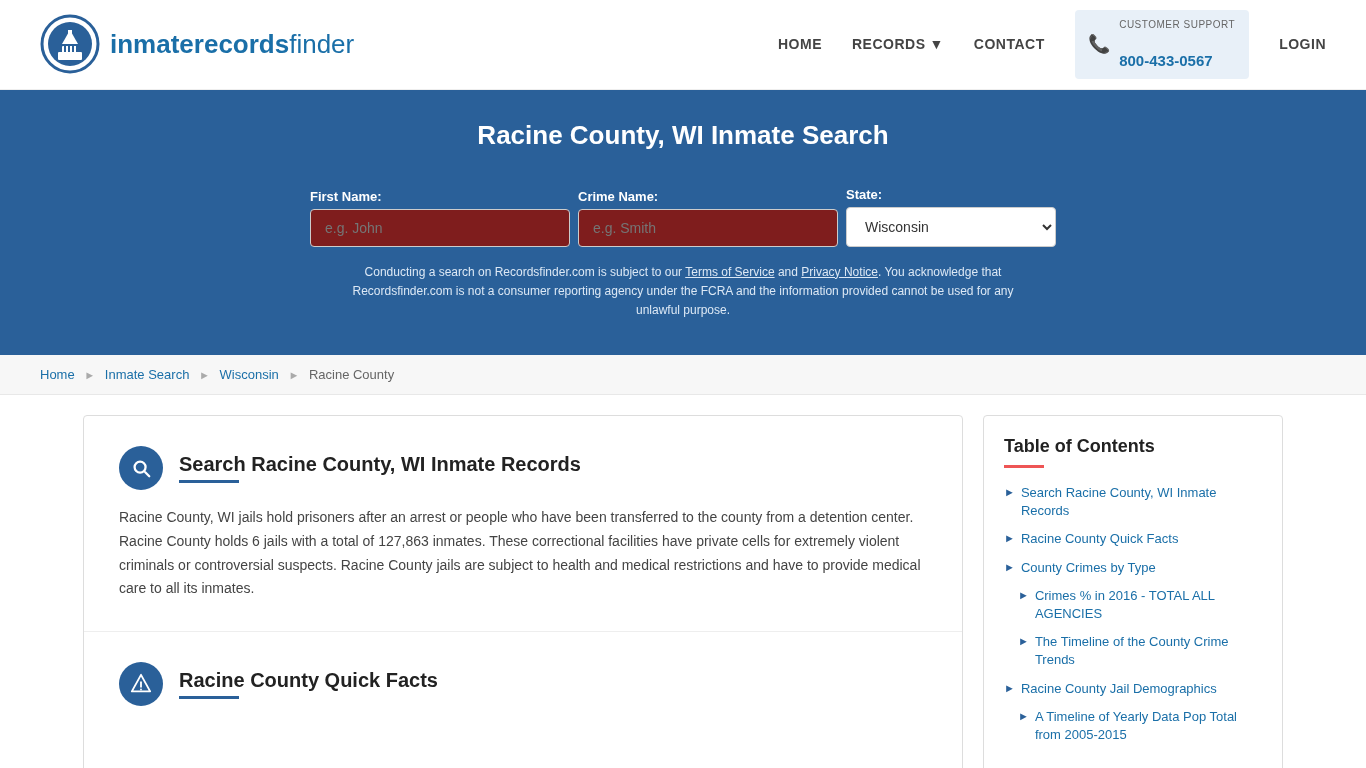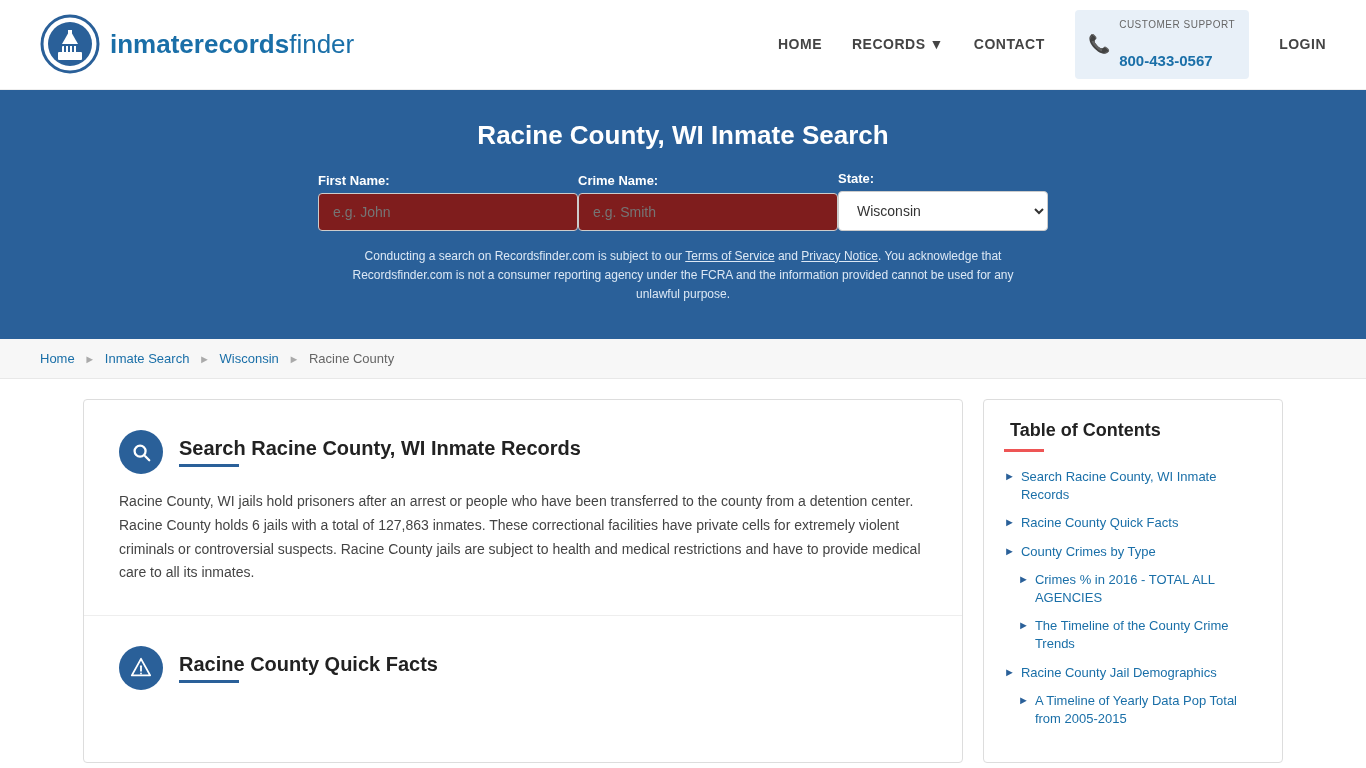--- a/index.html
+++ b/index.html
@@ -90,27 +90,27 @@
     
     .hero {
       background: #2a6099;
       padding: 30px 40px 35px;
       text-align: center;
     }
     .hero-title {
       color: #fff;
       font-size: 26px;
       font-weight: 700;
-      margin-bottom: 20px;
+      margin-bottom: 36px;
     }
     .search-form {
       display: flex;
       align-items: flex-end;
       justify-content: center;
-      gap: 0;
+      gap: 8px;
       margin-bottom: 16px;
     }
     .form-group {
       display: flex;
       flex-direction: column;
       align-items: flex-start;
     }
     .form-label {
       color: #fff;
       font-size: 13px;
@@ -248,21 +248,20 @@
     .toc-box {
       border: 1px solid #ddd;
       border-radius: 4px;
       padding: 20px 20px 24px;
     }
     .toc-title {
       font-size: 18px;
       font-weight: 700;
       color: #222;
       margin-bottom: 8px;
-      margin-left: 6px;
     }
     .toc-divider {
       width: 40px;
       height: 3px;
       background: #e55;
       margin-bottom: 16px;
     }
     .toc-item {
       display: flex;
       align-items: flex-start;

